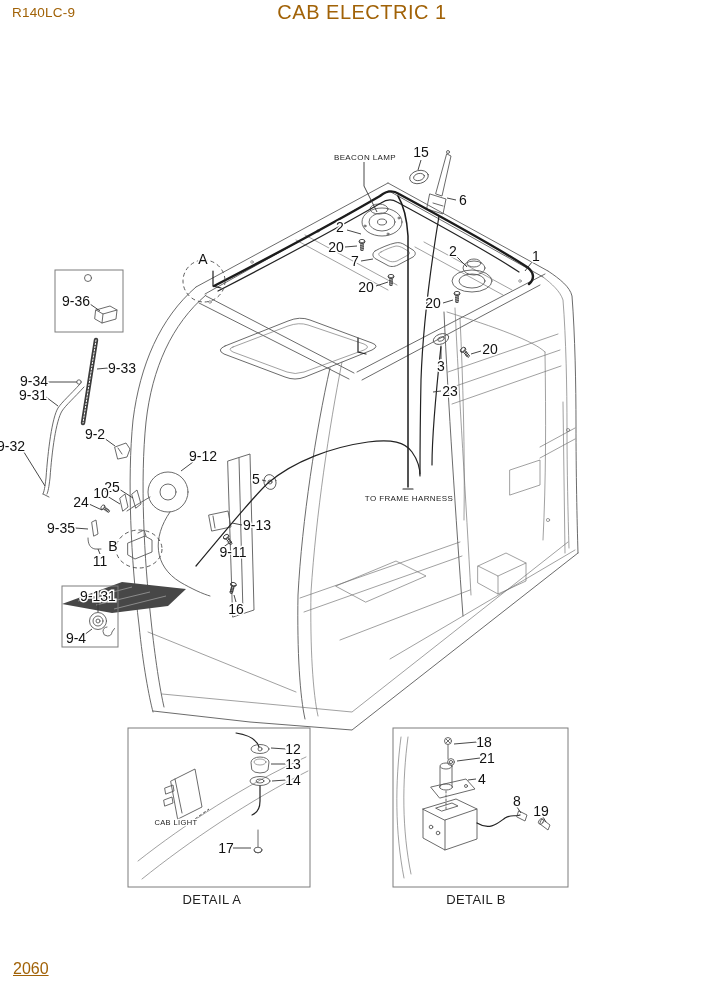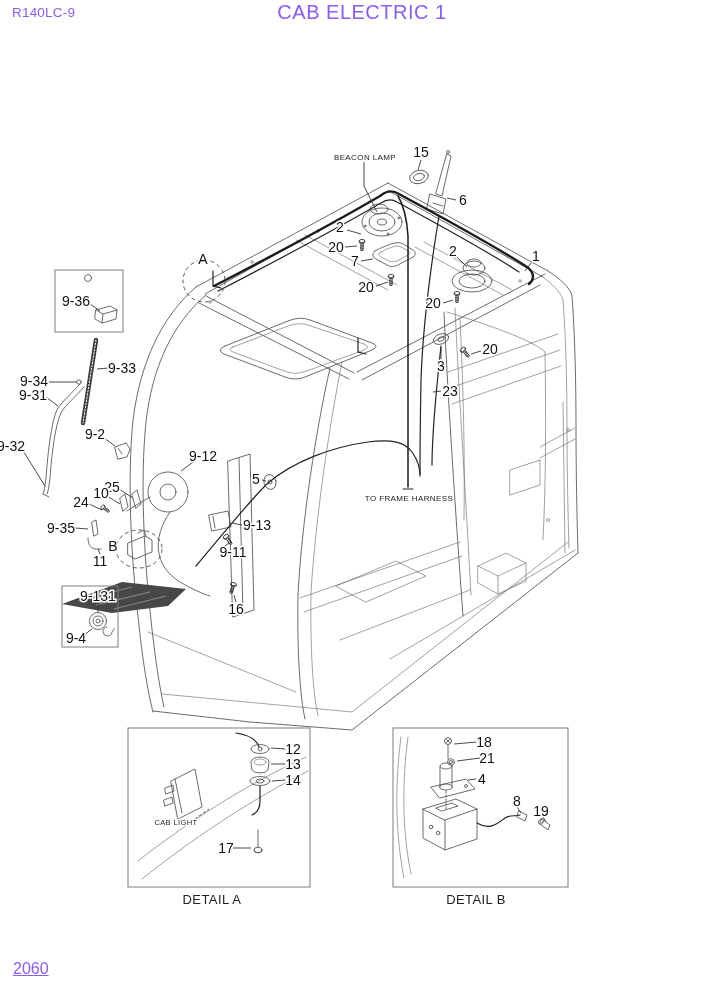--- a/index.html
+++ b/index.html
@@ -1,17 +1,17 @@
 <!DOCTYPE html>
 <html><head>
 <meta charset="utf-8">
 <style>
   html,body{margin:0;padding:0;background:#fff;}
   .page{position:relative;width:702px;height:992px;background:#fff;overflow:hidden;
-        font-family:"Liberation Sans",sans-serif;color:#8b5cf6;}
+        font-family:"Liberation Sans",sans-serif;color:#a16207;}
   .page svg{position:absolute;left:0;top:0;}
   .hdr-model{position:absolute;left:12px;top:5px;font-size:13.5px;letter-spacing:.2px;}
   .hdr-title{position:absolute;left:0;right:0;top:1px;text-align:center;padding-left:22px;
              font-size:20px;letter-spacing:.5px;}
   .page-num{position:absolute;left:13px;top:960px;font-size:16px;text-decoration:underline;}
   
   .art{stroke:#5a5a5a;stroke-width:.9;fill:none;stroke-linecap:round;stroke-linejoin:round;}
   .thin{stroke:#6e6e6e;stroke-width:.65;fill:none;}
   .hv{stroke:#1c1c1c;stroke-width:2.4;fill:none;stroke-linecap:round;}
   .hv2{stroke:#1c1c1c;stroke-width:1.5;fill:none;stroke-linecap:round;}

